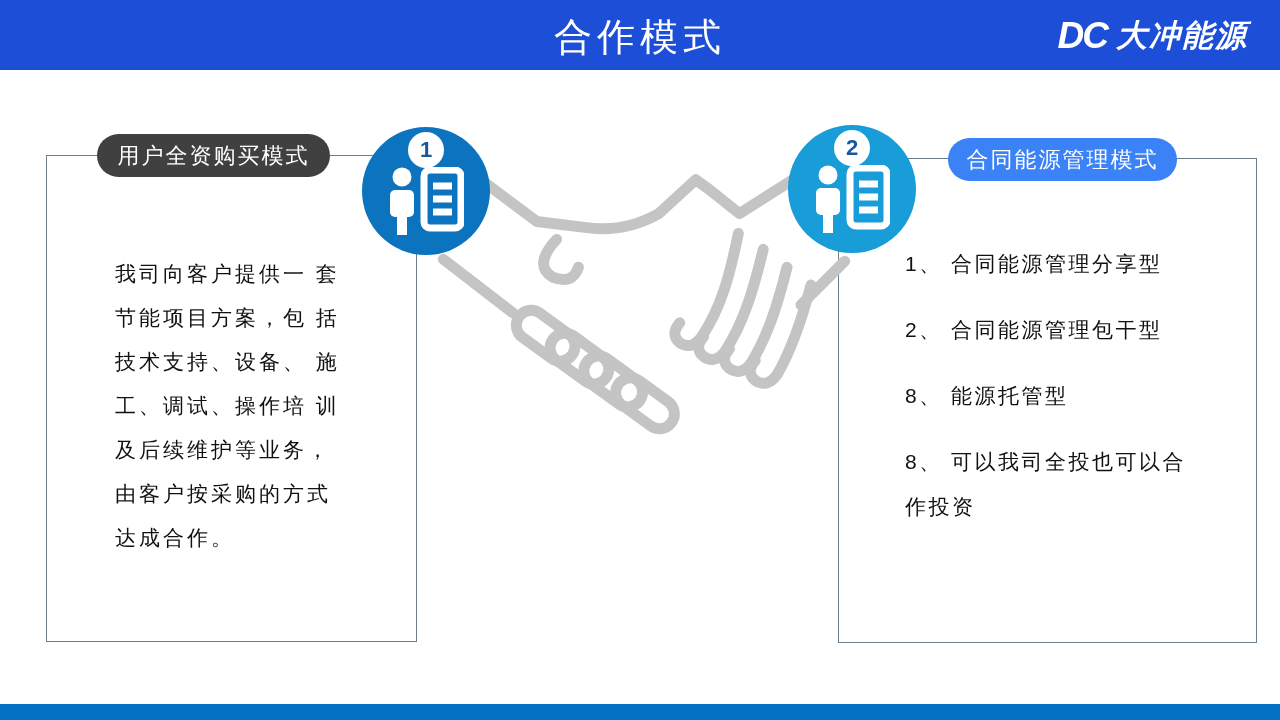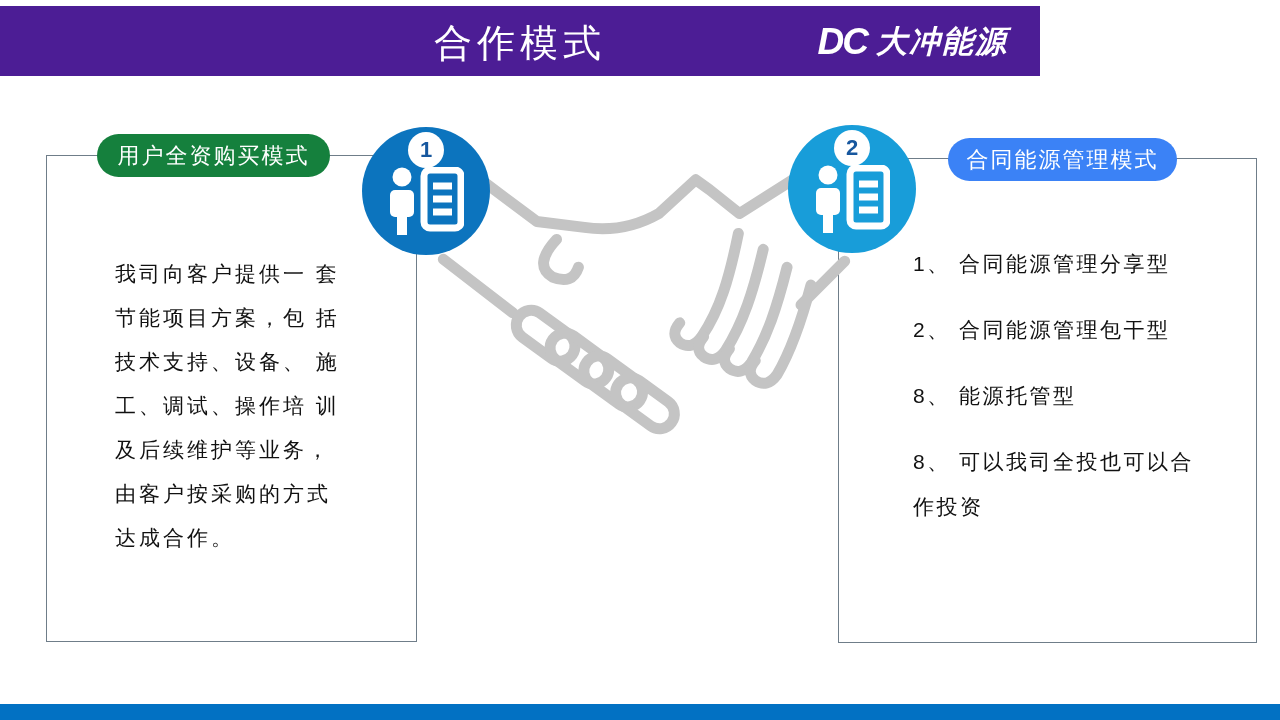--- a/index.html
+++ b/index.html
@@ -2,41 +2,41 @@
 <html><head>
 <meta charset="utf-8">
 <style>
   html,body { margin:0; padding:0; background:#e9e9e9; }
   .slide {
     position:relative; width:1280px; height:720px; background:#ffffff;
     font-family:"Liberation Sans", sans-serif; overflow:hidden; margin:0 auto;
   }
 
   
-  .topbar { position:absolute; left:0; top:0; width:1040px; height:70px; background:#4c1d95; z-index:4;margin-top:6px; }
+  .topbar { position:absolute; left:0; top:0; width:1280px; height:70px; background:#1d4ed8; z-index:4; }
   .page-title {
     position:absolute; left:0; right:0; top:12px; text-align:center;
     color:#ffffff; font-size:38px; letter-spacing:5px; font-weight:400;
   }
   .logo { position:absolute; right:32px; top:15px; color:#ffffff; font-style:italic; font-weight:bold; white-space:nowrap; }
   .logo-mark { font-size:37px; letter-spacing:-2px; margin-right:9px; vertical-align:-2px; }
   .logo-name { font-size:31px; letter-spacing:2px; }
   .footer-bar { position:absolute; left:0; top:704px; width:1280px; height:16px; background:#0271C3; z-index:4; }
 
   
   .panel-box { position:absolute; border:1px solid #6F7D89; z-index:1; }
   .panel-box.left  { left:46px;  top:155px; width:369px; height:485px; }
   .panel-box.right { left:838px; top:158px; width:417px; height:483px; }
 
   
   .badge {
     position:absolute; z-index:3; height:43px; border-radius:22px; color:#ffffff;
     font-size:22px; letter-spacing:2px; display:flex; align-items:center; justify-content:center;
   }
-  .badge.left  { left:97px;  top:134px; width:233px; background:#15803d; }
+  .badge.left  { left:97px;  top:134px; width:233px; background:#404040; }
   .badge.right { left:948px; top:138px; width:229px; background:#3b82f6; }
 
   
   .big-circle { position:absolute; width:128px; height:128px; border-radius:50%; z-index:3; }
   .big-circle.left  { left:362px; top:127px; background:#0C74BE; }
   .big-circle.right { left:788px; top:125px; background:#189DD9; }
   .num-circle {
     position:absolute; left:50%; transform:translateX(-50%); top:5px;
     width:36px; height:36px; border-radius:50%; background:#ffffff;
     color:#17579E; font-weight:bold; font-size:22px;
@@ -45,21 +45,21 @@
   .step-icon { position:absolute; left:26px; top:40px; }
 
   
   .body-text {
     position:absolute; left:103px; top:240px; width:260px; margin:12px; z-index:2;
     font-size:21px; letter-spacing:3px; line-height:44px; color:#111111; white-space:pre-line;
   }
   .mode-list { position:absolute; left:905px; top:241px; width:330px; z-index:2; }
   .mode-item {
     font-size:21px; letter-spacing:2.5px; line-height:45px; color:#111111;
-    white-space:pre-line; margin:0 0 21px 8px;
+    white-space:pre-line; margin:0 0 21px 0;
   }
 
   
   .handshake { position:absolute; left:434px; top:142px; z-index:2; }
 </style>
 </head>
 <body>
 
 <div class="slide">
 

